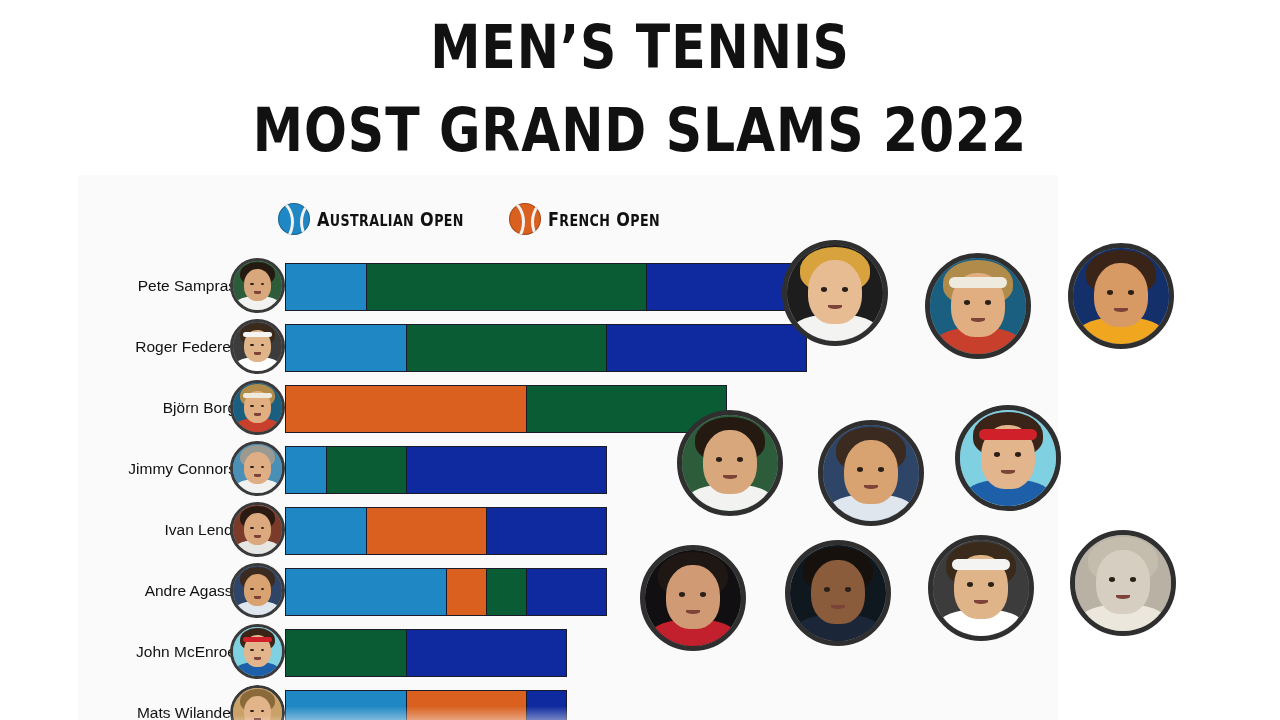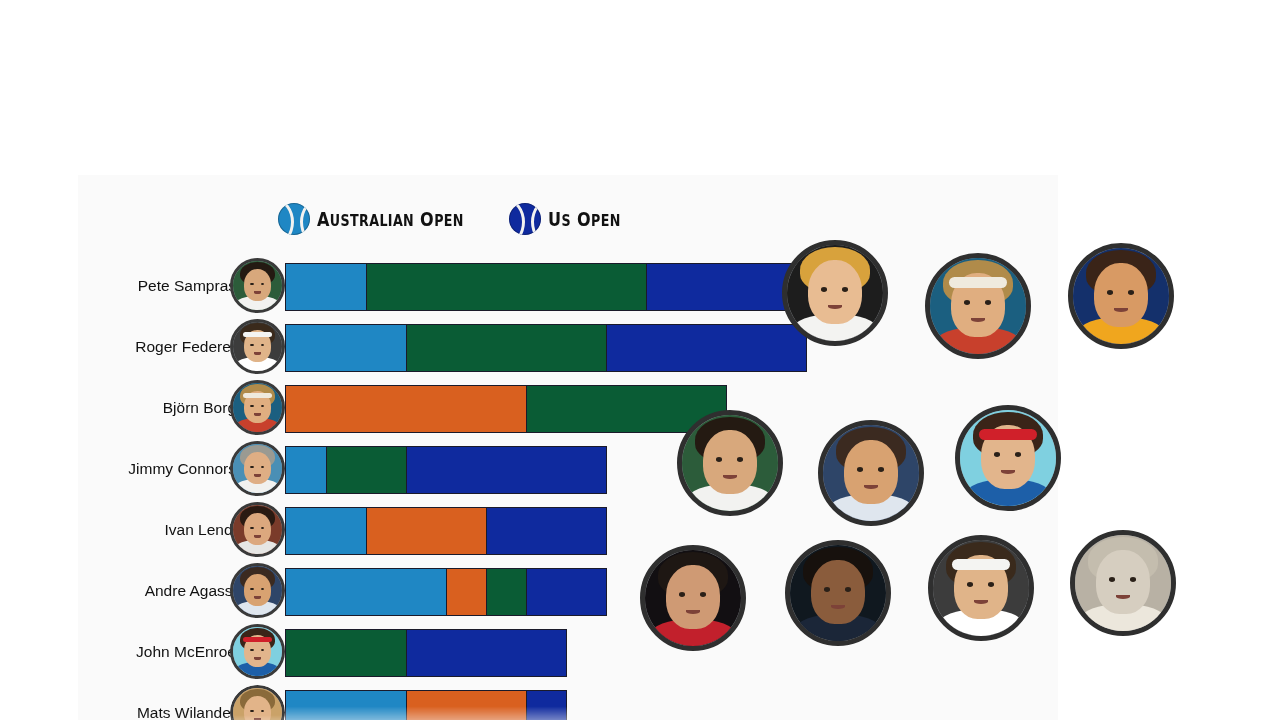--- a/index.html
+++ b/index.html
@@ -105,35 +105,39 @@
   .face .band{position:absolute;left:20%;top:20%;width:60%;height:11%;border-radius:6px;}
   .face .eyeL,.face .eyeR{position:absolute;top:44%;width:7%;height:5%;border-radius:50%;background:#2a2018;}
   .face .eyeL{left:35%;}.face .eyeR{left:57%;}
   .face .mouth{position:absolute;left:43%;top:62%;width:14%;height:5%;border-radius:0 0 60% 60%;background:#7d4238;}
 </style>
 </head>
 <body>
 
 <div id="stage">
 
+  <div class="title-block">
+    <div class="title-line title-1">MEN’S TENNIS</div>
+    <div class="title-line title-2">MOST GRAND SLAMS 2022</div>
+  </div>
 
   <div class="panel">
 
     <div class="legend" id="legend">
         <div class="legend-item">
           <span class="ball" style="background: rgb(31, 135, 196);">
             <span class="seam"></span>
           </span>
           <span class="legend-label"><span>A</span><span class="sc">USTRALIAN</span> <span>O</span><span class="sc">PEN</span></span>
         </div>
         <div class="legend-item">
-          <span class="ball" style="background: rgb(15, 42, 158);">
+          <span class="ball" style="background: rgb(217, 96, 31);">
             <span class="seam"></span>
           </span>
-          <span class="legend-label"><span>U</span><span class="sc">S</span> <span>O</span><span class="sc">PEN</span></span>
+          <span class="legend-label"><span>F</span><span class="sc">RENCH</span> <span>O</span><span class="sc">PEN</span></span>
         </div>
       </div>
 
     <div class="rows" id="rows">
         <div class="row">
           <div class="row-name">Pete Sampras</div>
           <div class="avatar">
             <span class="face">
               <span class="bg" style="background:#2c5c3a"></span>
               <span class="body" style="background:#f2f2f0"></span>

